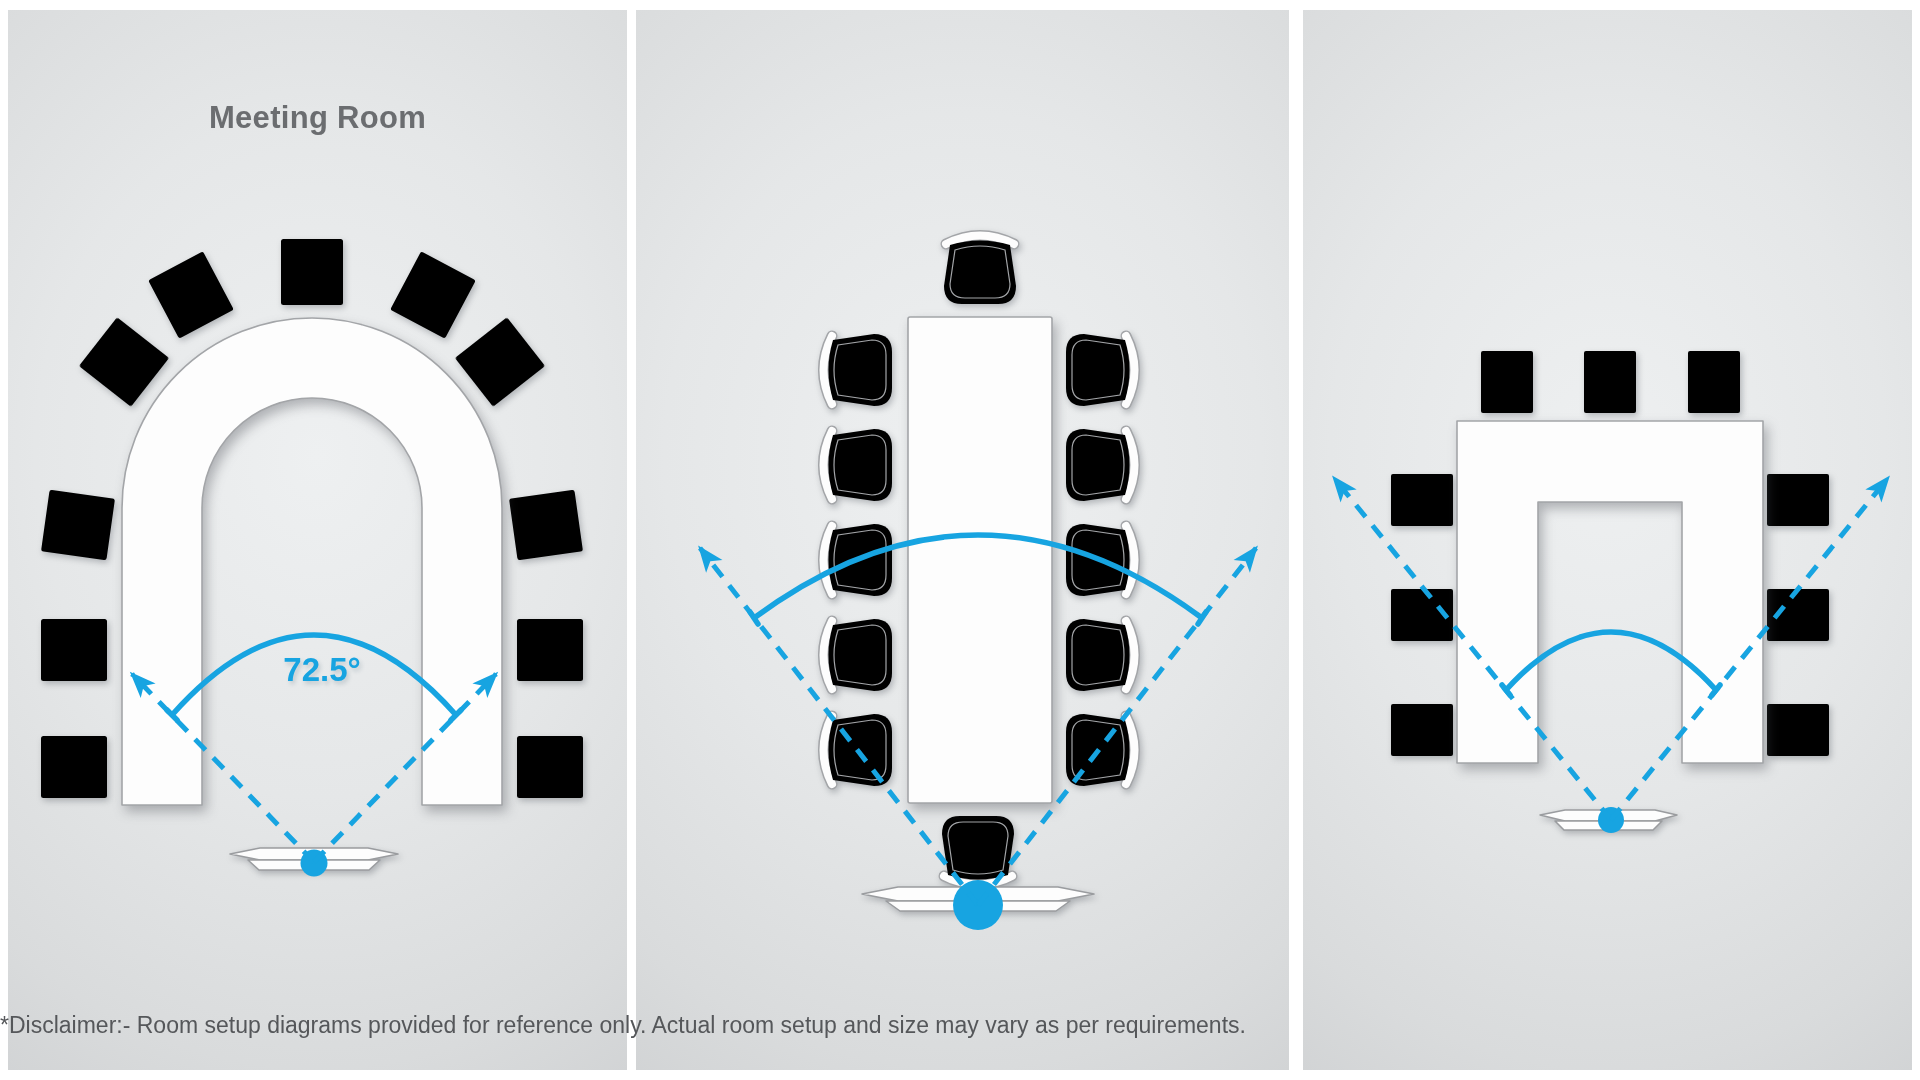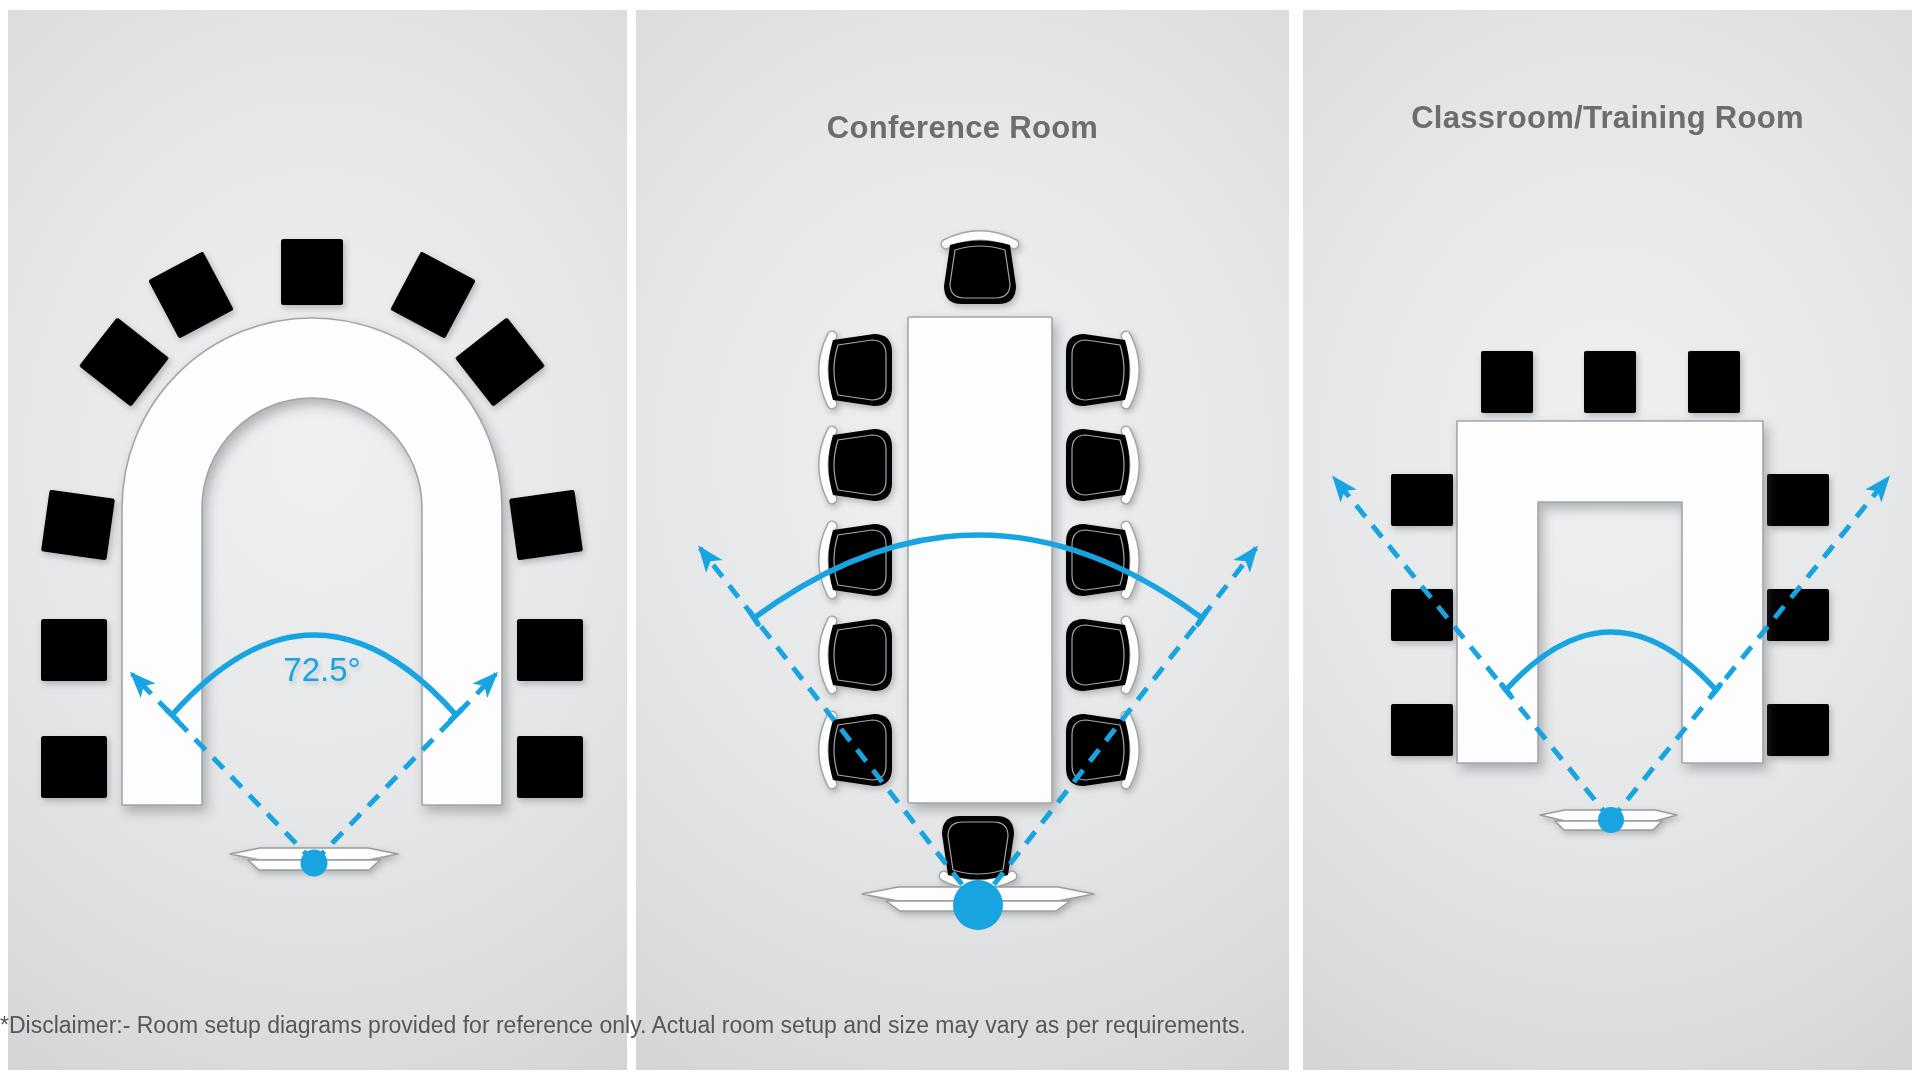--- a/index.html
+++ b/index.html
@@ -35,21 +35,21 @@
     font-size:31px;
     color:var(--title-color);
     letter-spacing:.3px;
   }
   #panel-1 .panel-title{top:90px;}
   #panel-2 .panel-title{top:100px;}
   #panel-3 .panel-title{top:90px;}
   .angle-label{
     position:absolute;
     transform:translate(-50%,-50%);
-    font-weight:normal;
+    font-weight:bold;
     color:var(--accent);
     text-shadow:2px 3px 4px rgba(60,90,110,.22);
     white-space:nowrap;
   }
   #angle-1{left:314px;top:660px;font-size:33px;}
   #angle-2{left:981px;top:582px;font-size:45px;}
   .disclaimer{
     position:absolute;
     left:0;top:1012px;width:1920px;
     text-align:left;
@@ -67,20 +67,21 @@
   .disp{fill:#fdfdfd;stroke:#9a9c9f;stroke-width:1.5;stroke-linejoin:round;}
   .cam{fill:var(--accent);}
   .ray{stroke:var(--accent);stroke-width:5;fill:none;stroke-dasharray:15 11;}
   .fov-arc{stroke:var(--accent);stroke-width:5.5;fill:none;stroke-linecap:round;}
   .arrowhead{fill:var(--accent);}
 </style>
 </head>
 <body>
 
 <div class="panel" id="panel-1">
+  <div class="panel-title">Meeting Room</div>
   <svg width="619" height="1060" viewBox="0 0 619 1060">
     <defs>
       <g id="chA">
         <rect x="-31" y="-33" width="62" height="66" rx="2.5"></rect>
         <line x1="-30" y1="-20" x2="30" y2="-20"></line>
       </g>
       <marker id="arrow1" viewBox="0 0 10 8" refX="8.6" refY="4" markerWidth="5.6" markerHeight="4.6" orient="auto">
         <path class="arrowhead" d="M0.3,0.3 L9.7,4 L0.3,7.7 L2.6,4 Z"></path>
       </marker>
     </defs>
@@ -110,21 +111,20 @@
     <circle class="cam" cx="306" cy="853" r="13.5"></circle>
 
     <line class="ray" x1="306" y1="852" x2="124" y2="664" marker-end="url(#arrow1)"></line>
     <line class="ray" x1="306" y1="852" x2="488" y2="664" marker-end="url(#arrow1)"></line>
     <path class="fov-arc" d="M159,700 L169,710 M164,705 Q306,545 448,705 M443,710 L453,700"></path>
   </svg>
   <div class="angle-label" id="angle-1">72.5°</div>
 </div>
 
 <div class="panel" id="panel-2">
-  <div class="panel-title">Conference Room</div>
   <svg width="653" height="1060" viewBox="0 0 653 1060">
     <defs>
       <g id="chB">
         <path class="cb-band-o" d="M-34,-28 Q0,-45 34,-28"></path>
         <path class="cb-band-i" d="M-34,-28 Q0,-45 34,-28"></path>
         <path class="seat" d="M-30,-27 Q0,-36 30,-27 L36,14 Q36,32 18,32 L-18,32 Q-36,32 -36,14 Z"></path>
         <path class="cb-inner" d="M-25,-22 Q0,-30 25,-22 L30,12 Q30,26 15,26 L-15,26 Q-30,26 -30,12 Z"></path>
       </g>
       <marker id="arrow2" viewBox="0 0 10 8" refX="8.6" refY="4" markerWidth="5.6" markerHeight="4.6" orient="auto">
         <path class="arrowhead" d="M0.3,0.3 L9.7,4 L0.3,7.7 L2.6,4 Z"></path>
@@ -157,21 +157,20 @@
     <circle class="cam" cx="342" cy="895" r="25"></circle>
 
     <line class="ray" x1="342" y1="895" x2="64" y2="538" marker-end="url(#arrow2)"></line>
     <line class="ray" x1="342" y1="895" x2="620" y2="538" marker-end="url(#arrow2)"></line>
     <path class="fov-arc" d="M114,602 L122,614 M118,608 Q342,442 566,608 M562,614 L570,602"></path>
   </svg>
   <div class="angle-label" id="angle-2">72.5°</div>
 </div>
 
 <div class="panel" id="panel-3">
-  <div class="panel-title">Classroom/Training Room</div>
   <svg width="609" height="1060" viewBox="0 0 609 1060">
     <defs>
       <g id="chC">
         <rect x="-26" y="-31" width="52" height="62" rx="2"></rect>
         <line x1="-25" y1="-19" x2="25" y2="-19"></line>
       </g>
       <marker id="arrow3" viewBox="0 0 10 8" refX="8.6" refY="4" markerWidth="5.6" markerHeight="4.6" orient="auto">
         <path class="arrowhead" d="M0.3,0.3 L9.7,4 L0.3,7.7 L2.6,4 Z"></path>
       </marker>
     </defs>

